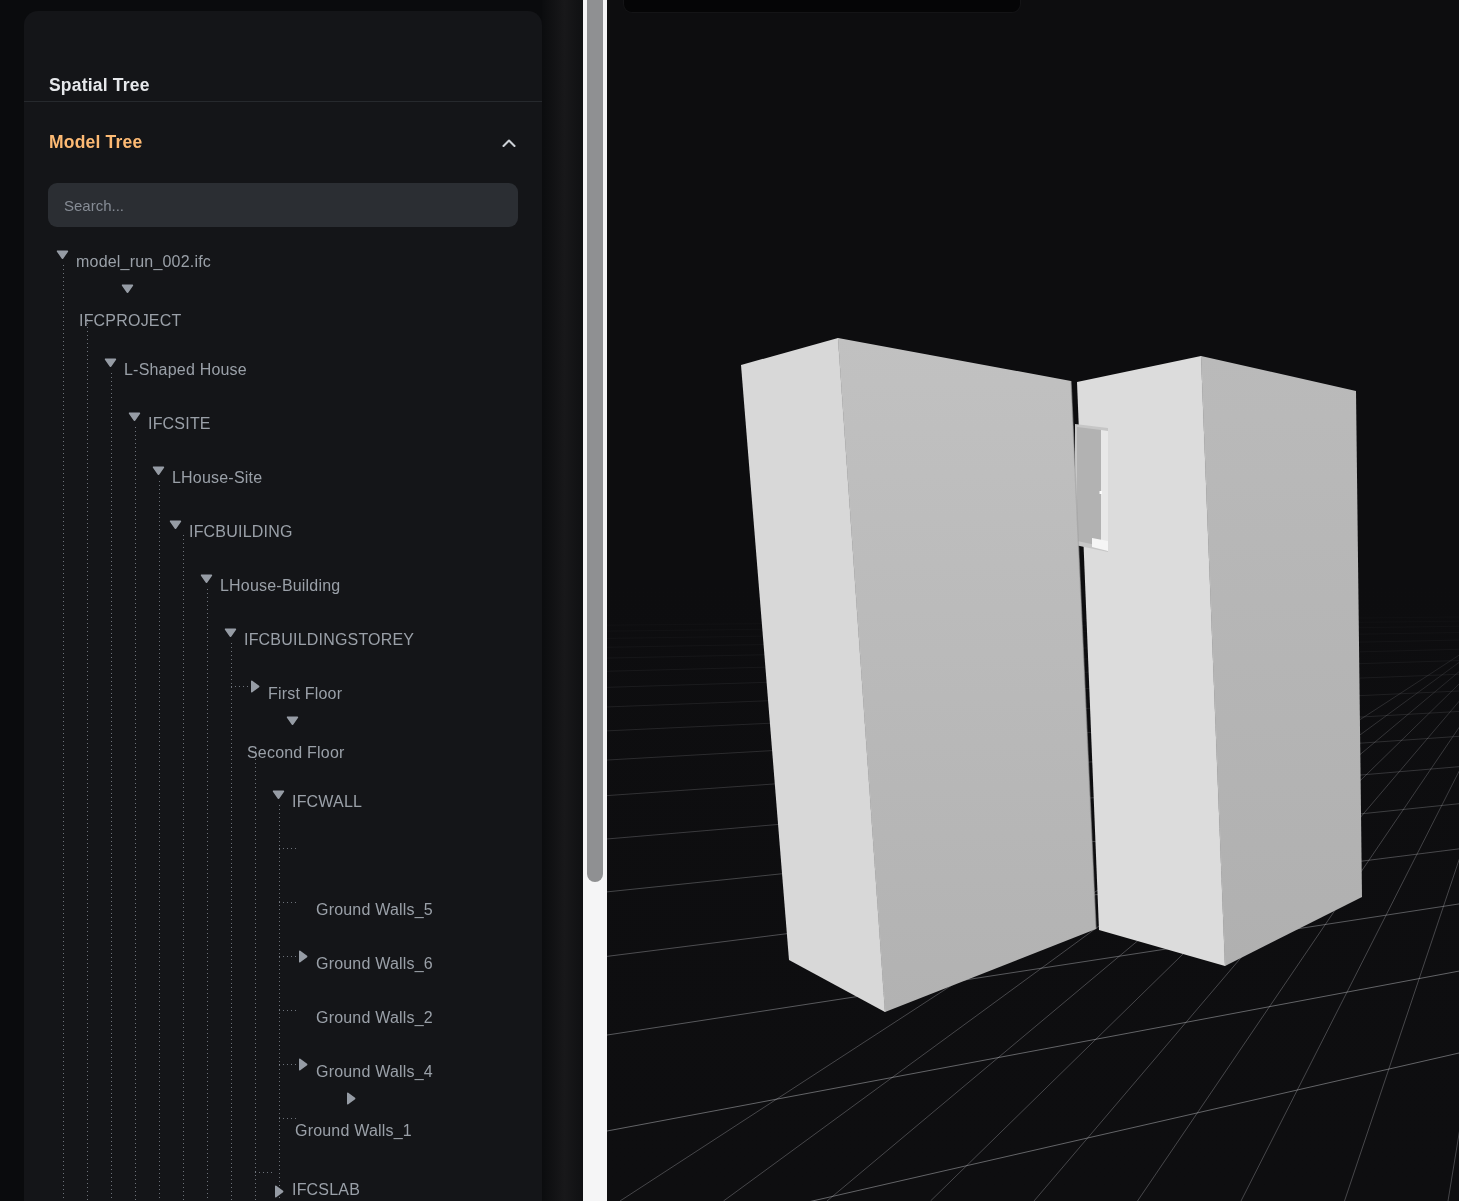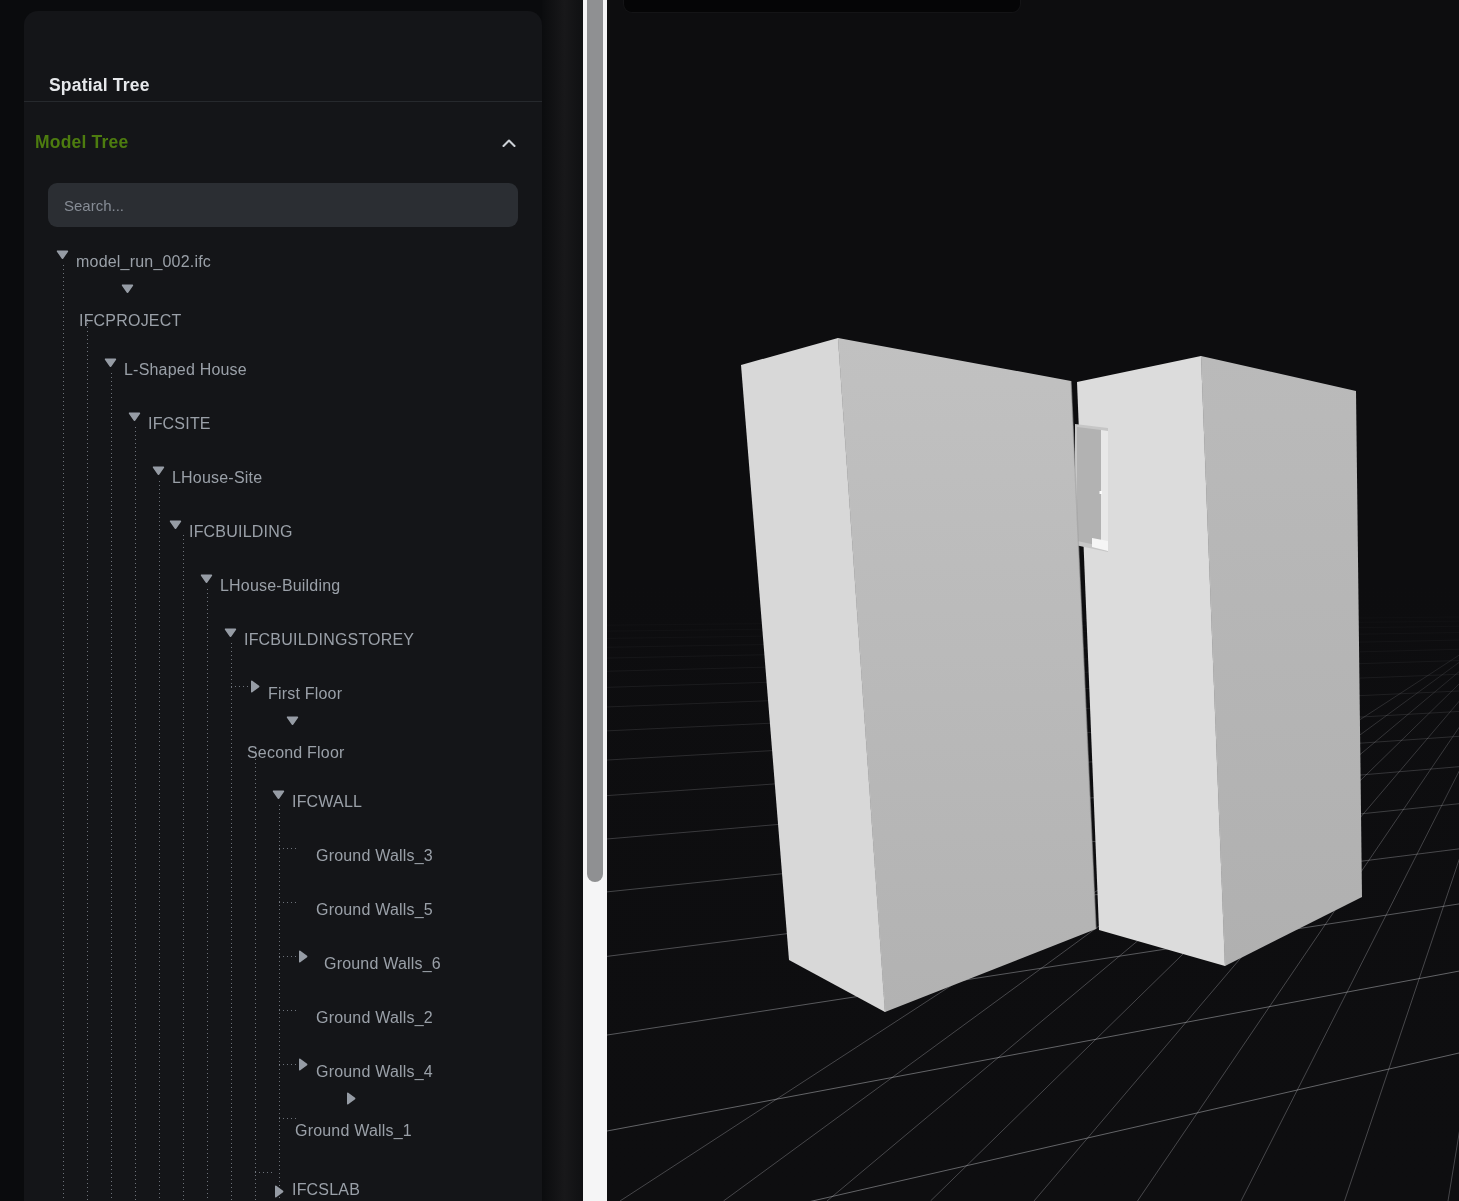--- a/index.html
+++ b/index.html
@@ -5,22 +5,22 @@
   html,body{margin:0;padding:0;background:#0a0b0d;}
   .page{position:relative;width:1459px;height:1201px;overflow:hidden;
         background:#0a0b0d;font-family:"Liberation Sans",sans-serif;}
 
   
   .sidebar-panel{position:absolute;left:24px;top:11px;width:518px;height:1190px;
                  background:#141518;border-radius:14px 14px 0 0;}
   .panel-title{position:absolute;left:25px;top:36px;font-size:17.5px;font-weight:700;
                color:#e6e8eb;letter-spacing:.2px;margin-top:28px;}
   .panel-divider{position:absolute;left:0;right:0;top:90px;height:1px;background:#26292d;}
-  .section-title{position:absolute;left:11px;top:121px;font-size:17.5px;font-weight:700;
-                 color:#4d7c0f;letter-spacing:.2px;}
+  .section-title{position:absolute;left:25px;top:121px;font-size:17.5px;font-weight:700;
+                 color:#fdba74;letter-spacing:.2px;}
   .section-chevron{position:absolute;right:26px;top:127px;width:14px;height:10px;cursor:pointer;}
   .search-box{position:absolute;left:24px;top:172px;width:470px;height:44px;
               background:#2b2e33;border:none;border-radius:9px;outline:none;
               color:#d4d7db;font-size:15px;font-family:"Liberation Sans",sans-serif;
               padding:0 16px;box-sizing:border-box;}
   .search-box::placeholder{color:#868c95;}
 
   
   .tree-layer{position:absolute;left:0;top:0;width:583px;height:1201px;overflow:hidden;}
   .tree-row{position:absolute;height:54px;display:flex;align-items:center;cursor:pointer;}
@@ -135,31 +135,27 @@
         <span class="tree-label">Second Floor</span>
       </div>
       <div class="vguide" style="left: 279px; top: 805px; height: 396px;"></div>
       <div class="tree-row" style="left: 271px; top: 767px;">
         <svg width="15" height="15" viewBox="0 0 15 15" style="margin-right: 6px;">
           <path d="M2.6 4.2 H12.4 L7.5 11.2 Z" fill="#969ca5" stroke="#969ca5" stroke-width="1.6" stroke-linejoin="round"></path>
         </svg>
         <span class="tree-label">IFCWALL</span>
       </div>
       <div class="hguide" style="left: 279px; top: 848px; width: 17px;"></div>
-      <div class="tree-row" style="left: 295px; top: 821px;">
-        <div class="" style="width: 21px; height: 1px; display: inline-block;"></div>
-        <span class="tree-label">Ground Walls_3</span>
-      </div>
       <div class="hguide" style="left: 279px; top: 902px; width: 17px;"></div>
       <div class="tree-row" style="left: 295px; top: 875px;">
         <div class="" style="width: 21px; height: 1px; display: inline-block;"></div>
         <span class="tree-label">Ground Walls_5</span>
       </div>
       <div class="hguide" style="left: 279px; top: 956px; width: 17px;"></div>
-      <div class="tree-row" style="left: 295px; top: 929px; gap: 8px;">
+      <div class="tree-row" style="left: 295px; top: 929px;">
         <svg width="15" height="15" viewBox="0 0 15 15" style="margin-right: 6px;">
           <path d="M4.8 2.3 L11.6 7.5 L4.8 12.7 Z" fill="#969ca5" stroke="#969ca5" stroke-width="1.6" stroke-linejoin="round"></path>
         </svg>
         <span class="tree-label">Ground Walls_6</span>
       </div>
       <div class="hguide" style="left: 279px; top: 1010px; width: 17px;"></div>
       <div class="tree-row" style="left: 295px; top: 983px;">
         <div class="" style="width: 21px; height: 1px; display: inline-block;"></div>
         <span class="tree-label">Ground Walls_2</span>
       </div>

